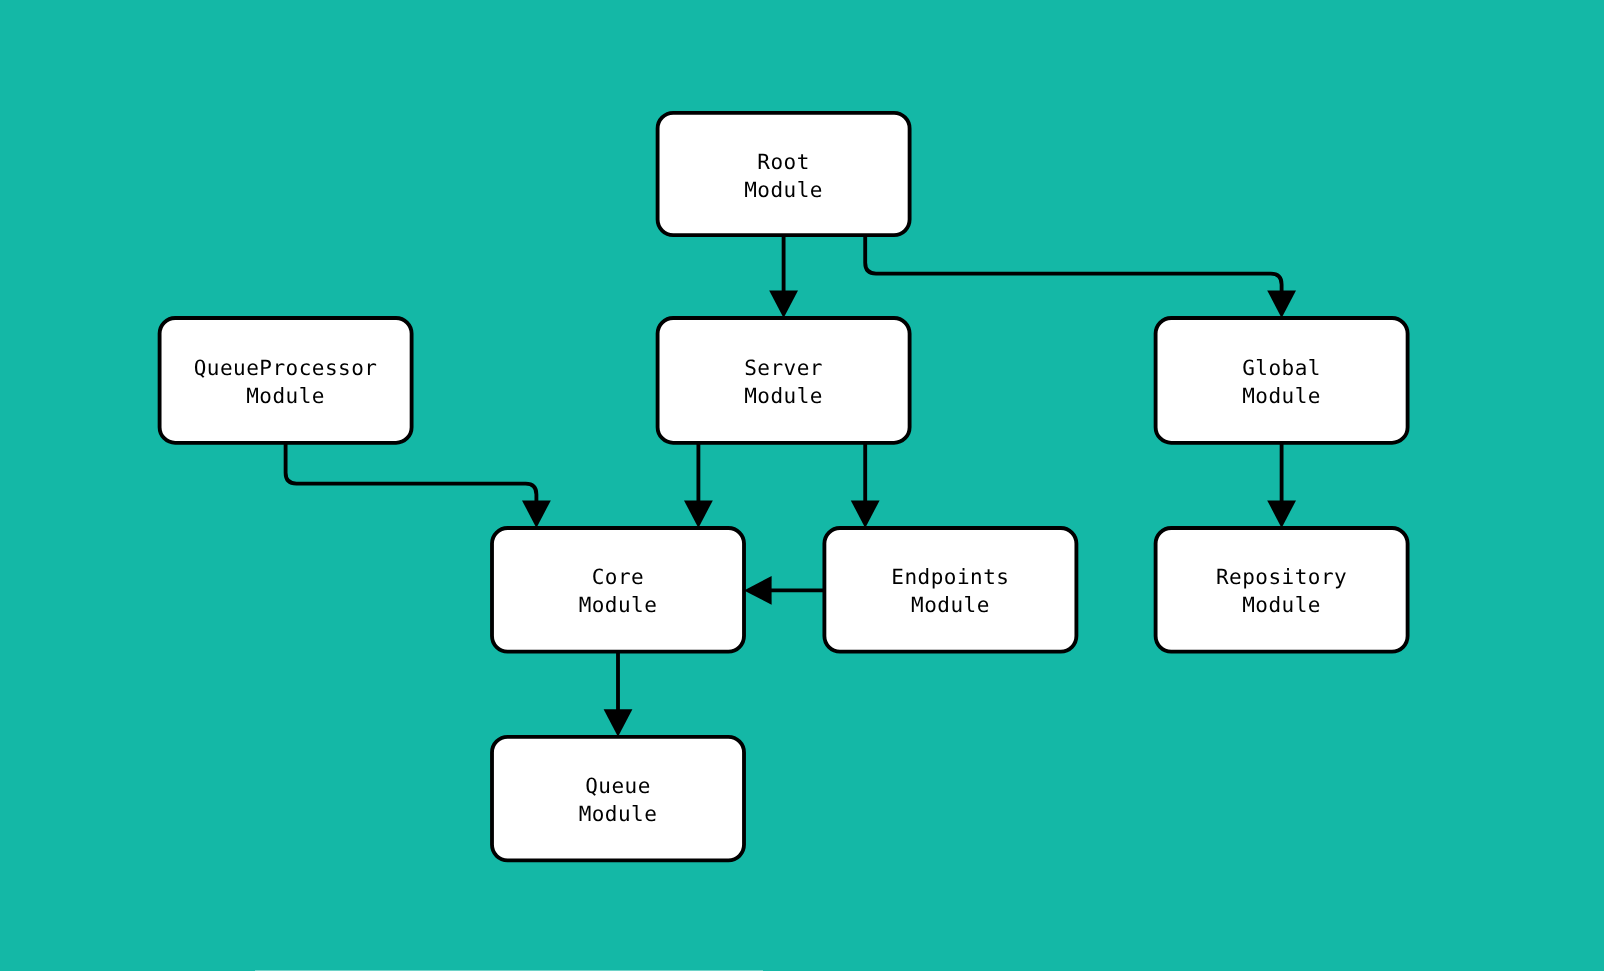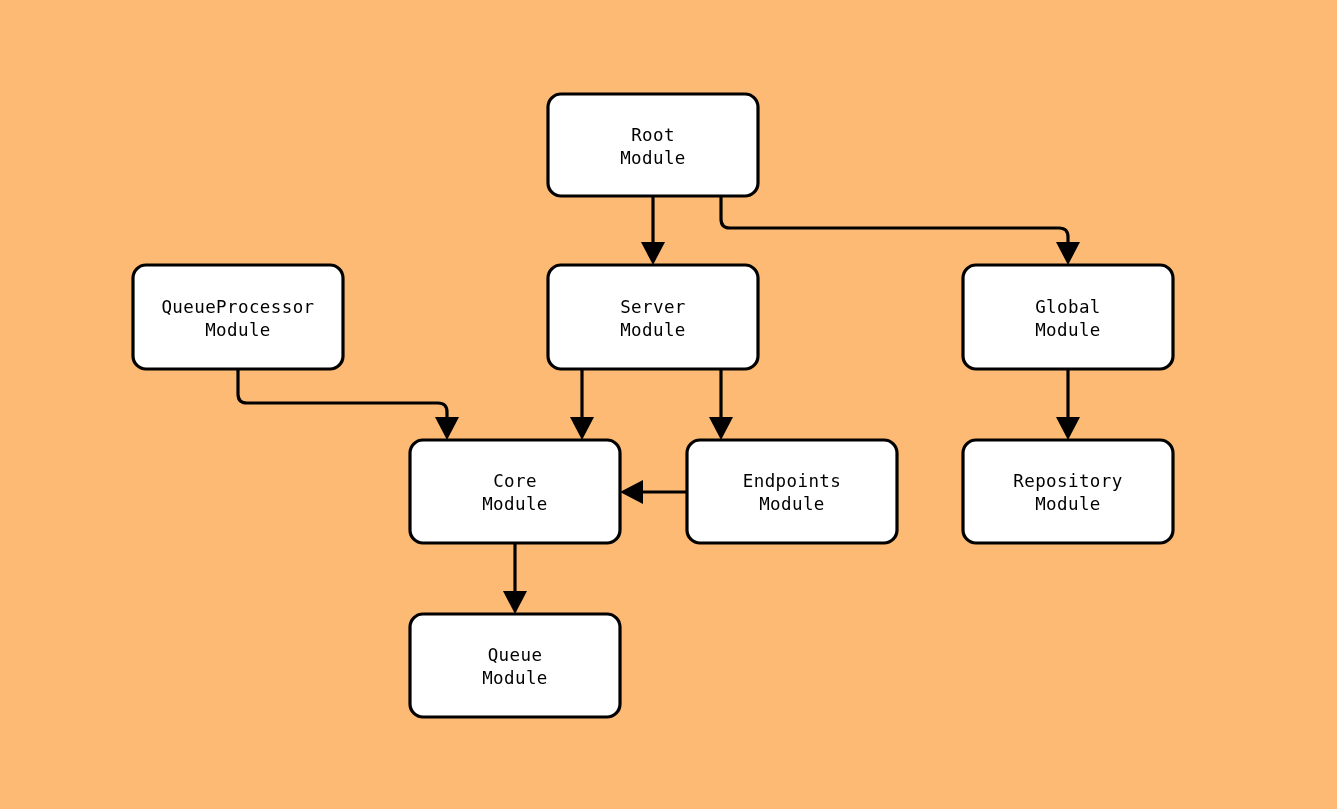--- a/index.html
+++ b/index.html
@@ -11,21 +11,21 @@
   body {
     width: 1337px;
     height: 809px;
     overflow: hidden;
     font-family: "DejaVu Sans Mono", "Liberation Mono", monospace;
   }
   #diagram-canvas {
     position: relative;
     width: 1337px;
     height: 809px;
-    background: #fdba74;
+    background: #14b8a6;
   }
   svg.diagram-svg {
     position: absolute;
     top: 0;
     left: 0;
     width: 1337px;
     height: 809px;
     display: block;
   }
   .node-rect {

